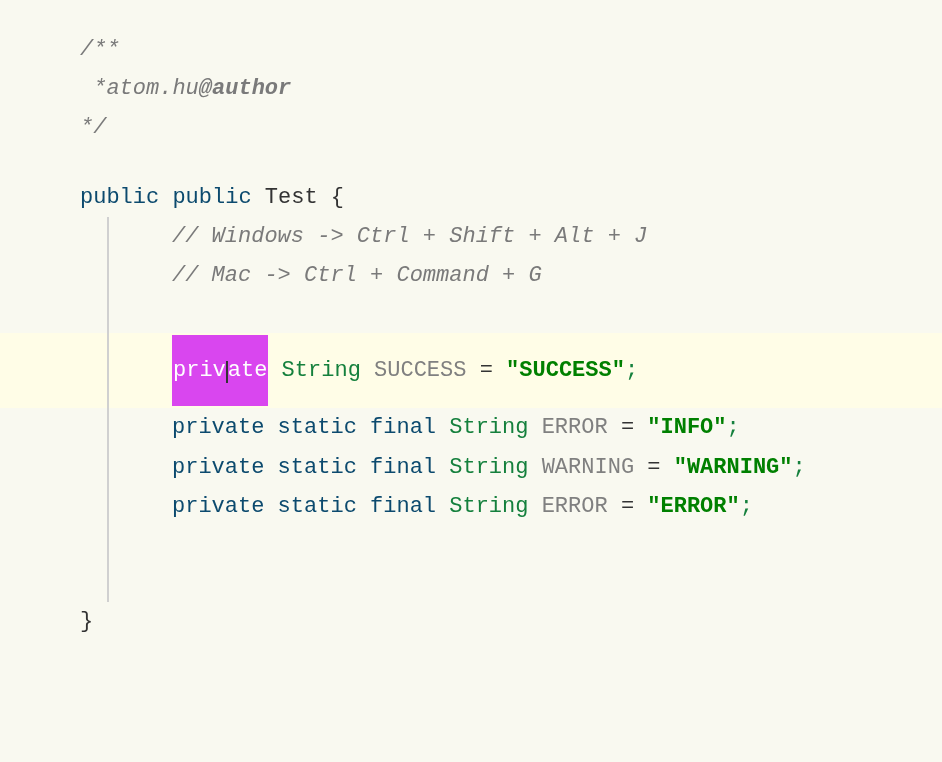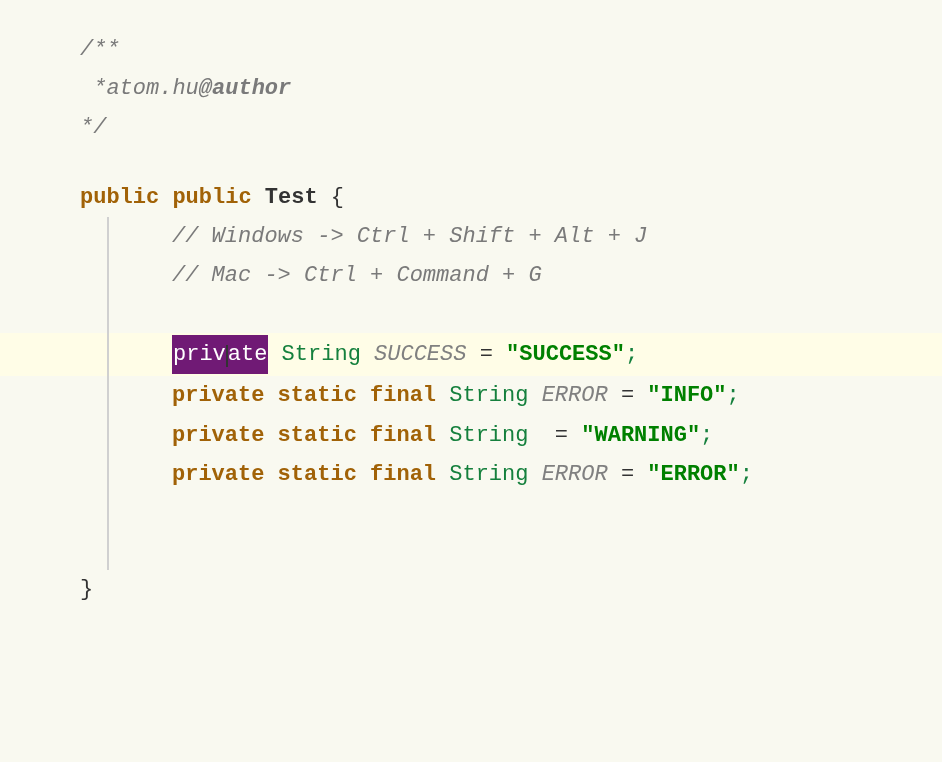--- a/index.html
+++ b/index.html
@@ -34,56 +34,55 @@
     }
 
     .indent-0 { padding-left: 80px; }
 
     .comment {
       color: #7a7a7a;
       font-style: italic;
     }
 
     .keyword {
-      color: #a16207;
-      font-weight: bold;
+      color: #0c4a6e;
+      font-weight: normal;
     }
 
     .class-name {
       color: #333333;
-      font-weight: bold;
+      font-weight: normal;
     }
 
     .brace {
       color: #333333;
     }
 
     .normal {
       color: #15803d;
     }
 
     .variable-name {
       color: #808080;
-      font-style: italic;
     }
 
     .string-value {
       color: #008000;
       font-weight: bold;
     }
 
     .operator {
       color: #333333;
     }
 
     
     .selected-word {
-      background-color: #701a75;
+      background-color: #d946ef;
       color: #ffffff;
-      padding: 2px 1px;
+      padding: 18px 1px;
     }
 
     
     .class-body-line {
       display: flex;
       align-items: baseline;
       line-height: 1.6;
       padding: 2px 0;
       font-size: 22px;
       padding-left: 80px;
@@ -198,20 +197,21 @@
       <span class="operator">&nbsp;=&nbsp;</span>
       <span class="string-value">"INFO"</span>
       <span class="normal">;</span>
     </div>
   </div>
 
   <div class="class-body-line">
     <div class="class-body-content">
       <span class="keyword">private&nbsp;static&nbsp;final</span>
       <span class="normal">&nbsp;String&nbsp;</span>
+      <span class="variable-name">WARNING</span>
       <span class="operator">&nbsp;=&nbsp;</span>
       <span class="string-value">"WARNING"</span>
       <span class="normal">;</span>
     </div>
   </div>
 
   <div class="class-body-line">
     <div class="class-body-content">
       <span class="keyword">private&nbsp;static&nbsp;final</span>
       <span class="normal">&nbsp;String&nbsp;</span>

